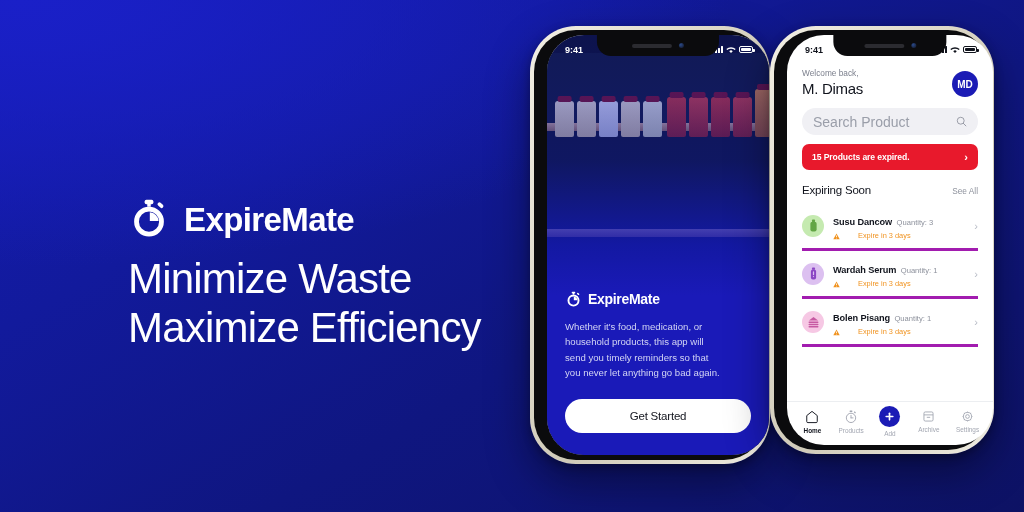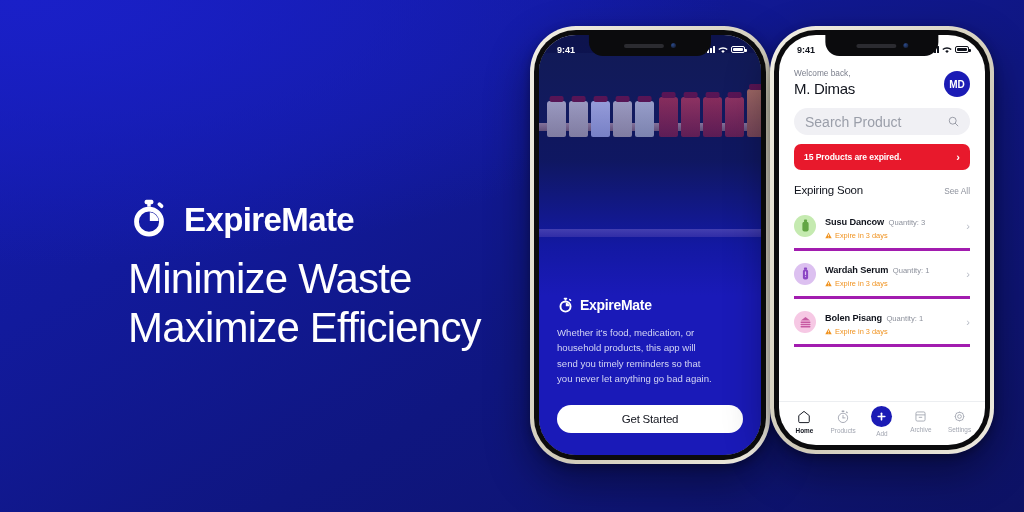--- a/index.html
+++ b/index.html
@@ -31,21 +31,21 @@
     background:linear-gradient(120deg,#f2efe4 0%,#ddd8c8 38%,#cfcab8 58%,#efece1 100%);
     padding:4px;
     box-shadow:0 18px 44px rgba(0,0,0,.42), 0 3px 10px rgba(0,0,0,.3);
   }
   .phone-inner {
     width:100%; height:100%; border-radius:42px; background:#0b0b0d;
     padding:5px;
   }
   .screen {
     position:relative; width:100%; height:100%; border-radius:37px;
-    overflow:hidden; background:#fff;
+    overflow:hidden; background:#fff;margin-left:8px;
   }
   .notch {
     position:absolute; top:0; left:50%; transform:translateX(-50%);
     width:55%; height:21px; background:#0b0b0d;
     border-bottom-left-radius:14px; border-bottom-right-radius:14px;
     z-index:40; display:flex; align-items:center; justify-content:center; gap:7px;
   }
   .notch-speaker { width:40px; height:4px; border-radius:3px; background:#2b2b30; }
   .notch-cam { width:5px; height:5px; border-radius:50%;
     background:radial-gradient(circle at 35% 35%, #2a4a8a, #11131f); }
@@ -84,21 +84,21 @@
       rgba(21,26,190,.82) 50%, #1a1ab8 62%, #1a1ab8 100%);
   }
   .ob-content { position:absolute; left:0; right:0; bottom:0; padding:0 18px 22px; color:#fff; }
   .ob-logo-row { display:flex; align-items:center; gap:6px; margin-bottom:11px; }
   .ob-logo { width:17px; height:17px; flex:none; }
   .ob-brand { font-size:14px; font-weight:bold; letter-spacing:-0.3px; }
   .ob-title { font-size:24px; font-weight:bold; line-height:1.13;
     letter-spacing:-0.6px; white-space:pre-line; margin-bottom:12px; }
   .ob-body { font-size:9.6px; line-height:1.62; color:#d3d5f4; white-space:pre-line; }
   .ob-btn {
-    margin-top:18px; height:28px; border-radius:20px; background:#fff;
+    margin-top:18px; height:34px; border-radius:20px; background:#fff;
     color:#14161f; font-size:11.5px; font-weight:500;
     display:flex; align-items:center; justify-content:center; letter-spacing:-0.2px;
   }
 
   
   #phone-right { left:770px; top:26px; width:224px; height:428px; }
   #phone-right .screen { background:#fff; display:flex; flex-direction:column; }
   #phone-right .statusbar { color:#10131c; }
   .app-head { padding:32px 15px 0; display:flex; align-items:flex-end;
     justify-content:space-between;gap:11px; }
@@ -122,21 +122,21 @@
   .see-all { font-size:8.3px; color:#8d919c; }
   .plist { margin:7px 15px 0; flex:1; }
   .pitem { display:flex; align-items:center; gap:9px; padding:8px 0;
     border-bottom:3px solid #a21caf; }
   .pico { width:22px; height:22px; border-radius:50%; flex:none;
     display:flex; align-items:center; justify-content:center; }
   .pinfo { flex:1; min-width:0; }
   .pname { font-size:9.2px; color:#11141d; font-weight:bold; letter-spacing:-0.1px; }
   .pqty { font-size:7.6px; color:#8d919c; margin-top:1px; }
   .pexp { font-size:7.4px; color:#f0921e; margin-top:2px;
-    display:flex; align-items:center; gap:3px; }
+    display:flex; align-items:flex-end; gap:18px; }
   .pchev { color:#b8bcc6; font-size:11px; }
   .tabbar { height:44px; border-top:1px solid #eceef1; display:flex;
     align-items:center; padding:0 6px 4px; }
   .tab { flex:1; display:flex; flex-direction:column; align-items:center; gap:3px; }
   .tab-label { font-size:6.4px; color:#a2a6b1; }
   .tab.active .tab-label { color:#12151e; font-weight:bold; }
   .add-btn { width:21px; height:21px; border-radius:50%; background:#1b1bb5;
     display:flex; align-items:center; justify-content:center; }
 </style>
 </head>

